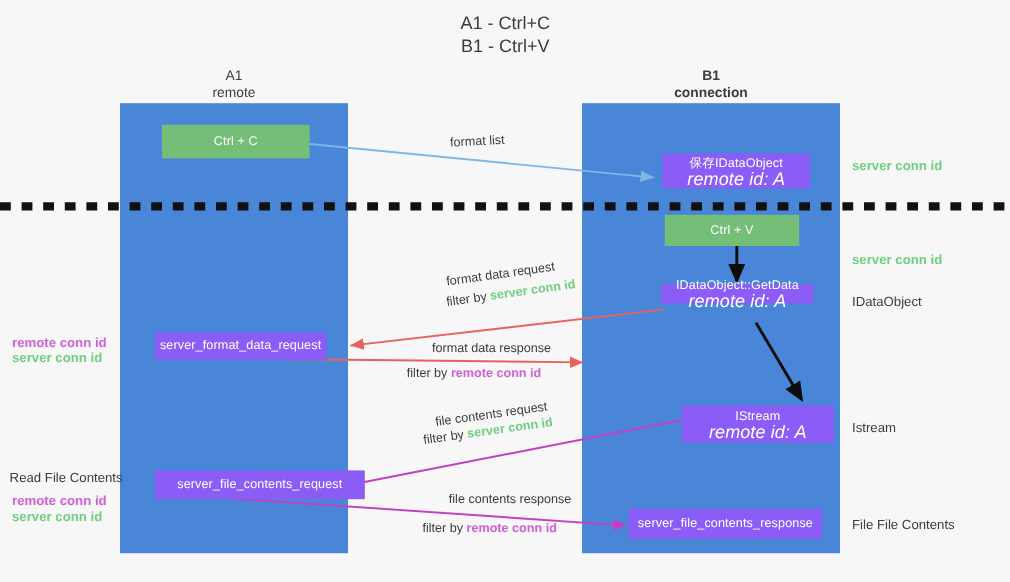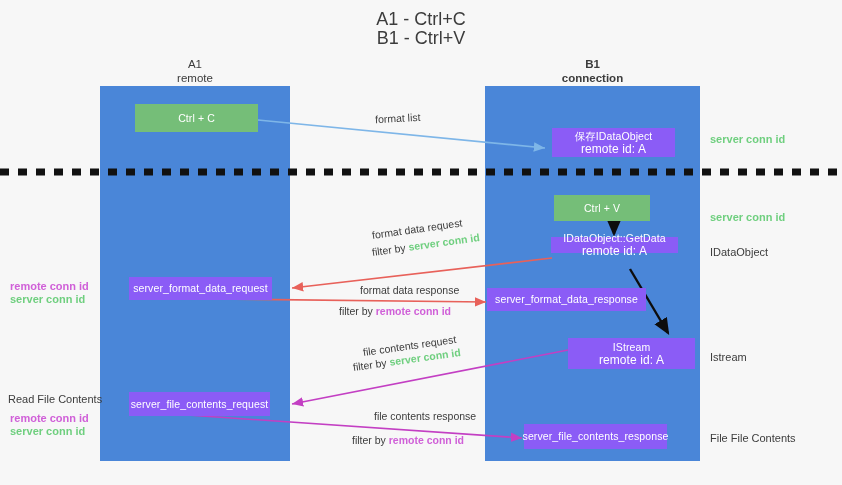--- a/index.html
+++ b/index.html
@@ -21,21 +21,21 @@
     width: 842px;
     height: 485px;
   }
   .abs { position: absolute; }
 
   
   #title {
     left: 0; top: 10px;
     width: 842px;
     text-align: center;
-    font-size: 18px;
+    font-size: 15px;
     line-height: 19px;
     color: #3c3c3c;
     white-space: pre;
   }
 
   
   .lane-head {
     text-align: center;
     font-size: 11.5px;
     line-height: 14px;
@@ -62,21 +62,21 @@
     align-items: center;
     justify-content: center;
     color: #ffffff;
     font-size: 10.5px;
     line-height: 13px;
     text-align: center;
     letter-spacing: 0.1px;
   }
   .box.green { background: #75be78; }
   .box.orange { background: #8b5cf6; }
-  .box .l2 { font-size: 12px; line-height: 13px; }
+  .box .l2 { font-size: 15px; line-height: 13px; font-style: italic; }
 
   
   .side-label {
     font-size: 11px;
     line-height: 14px;
     white-space: pre;
   }
   .green-txt { color: #6fcf7f; font-weight: bold; }
   .magenta-txt { color: #d060d8; font-weight: bold; }
   .plain-txt { color: #3c3c3c; }
@@ -150,47 +150,44 @@
 
   <div class="abs box green" style="left:135px; top:104px; width:123px; height:28px;">
     <span>Ctrl + C</span>
   </div>
 
   <div class="abs box orange" style="left:552px; top:128px; width:123px; height:29px;">
     <span>保存IDataObject</span>
     <span class="l2">remote id: A</span>
   </div>
 
-  <div class="abs box green" style="left:554px; top:179px; width:96px; height:26px;margin-top:16px;">
+  <div class="abs box green" style="left:554px; top:179px; width:112px; height:26px;">
     <span>Ctrl + V</span>
   </div>
 
   <div class="abs box orange" style="left:551px; top:237px; width:127px; height:16px;">
     <span>IDataObject::GetData</span>
     <span class="l2">remote id: A</span>
   </div>
 
   <div class="abs box orange" style="left:568px; top:338px; width:127px; height:31px;">
     <span>IStream</span>
     <span class="l2">remote id: A</span>
   </div>
 
   <div class="abs box orange" style="left:129px; top:277px; width:143px; height:23px;">
     <span>server_format_data_request</span>
   </div>
 
-  <div class="abs box orange" style="left:487px; top:288px; width:159px; height:23px;">
-    <span>server_format_data_response</span>
-  </div>
-
-  <div class="abs box orange" style="left:129px; top:392px; width:141px; height:24px;">
+
+  <div class="abs box orange" style="left:129px; top:392px; width:175px; height:24px;">
     <span>server_file_contents_request</span>
   </div>
 
-  <div class="abs box orange" style="left:524px; top:424px; width:143px; height:25px;align-items:center;">
+  <div class="abs box orange" style="left:524px; top:424px; width:161px; height:25px;align-items:center;">
     <span>server_file_contents_response</span>
   </div>
 
   <div class="abs edge-label" style="left:375px; top:111px; transform:rotate(-3deg);">format list</div>
 
   <div class="abs edge-label rot-up" style="left:372px; top:228px;">format data request</div>
   <div class="abs edge-label rot-up" style="left:372px; top:245px;">
     <span>filter by </span><b class="green-txt">server conn id</b>
   </div>
 

